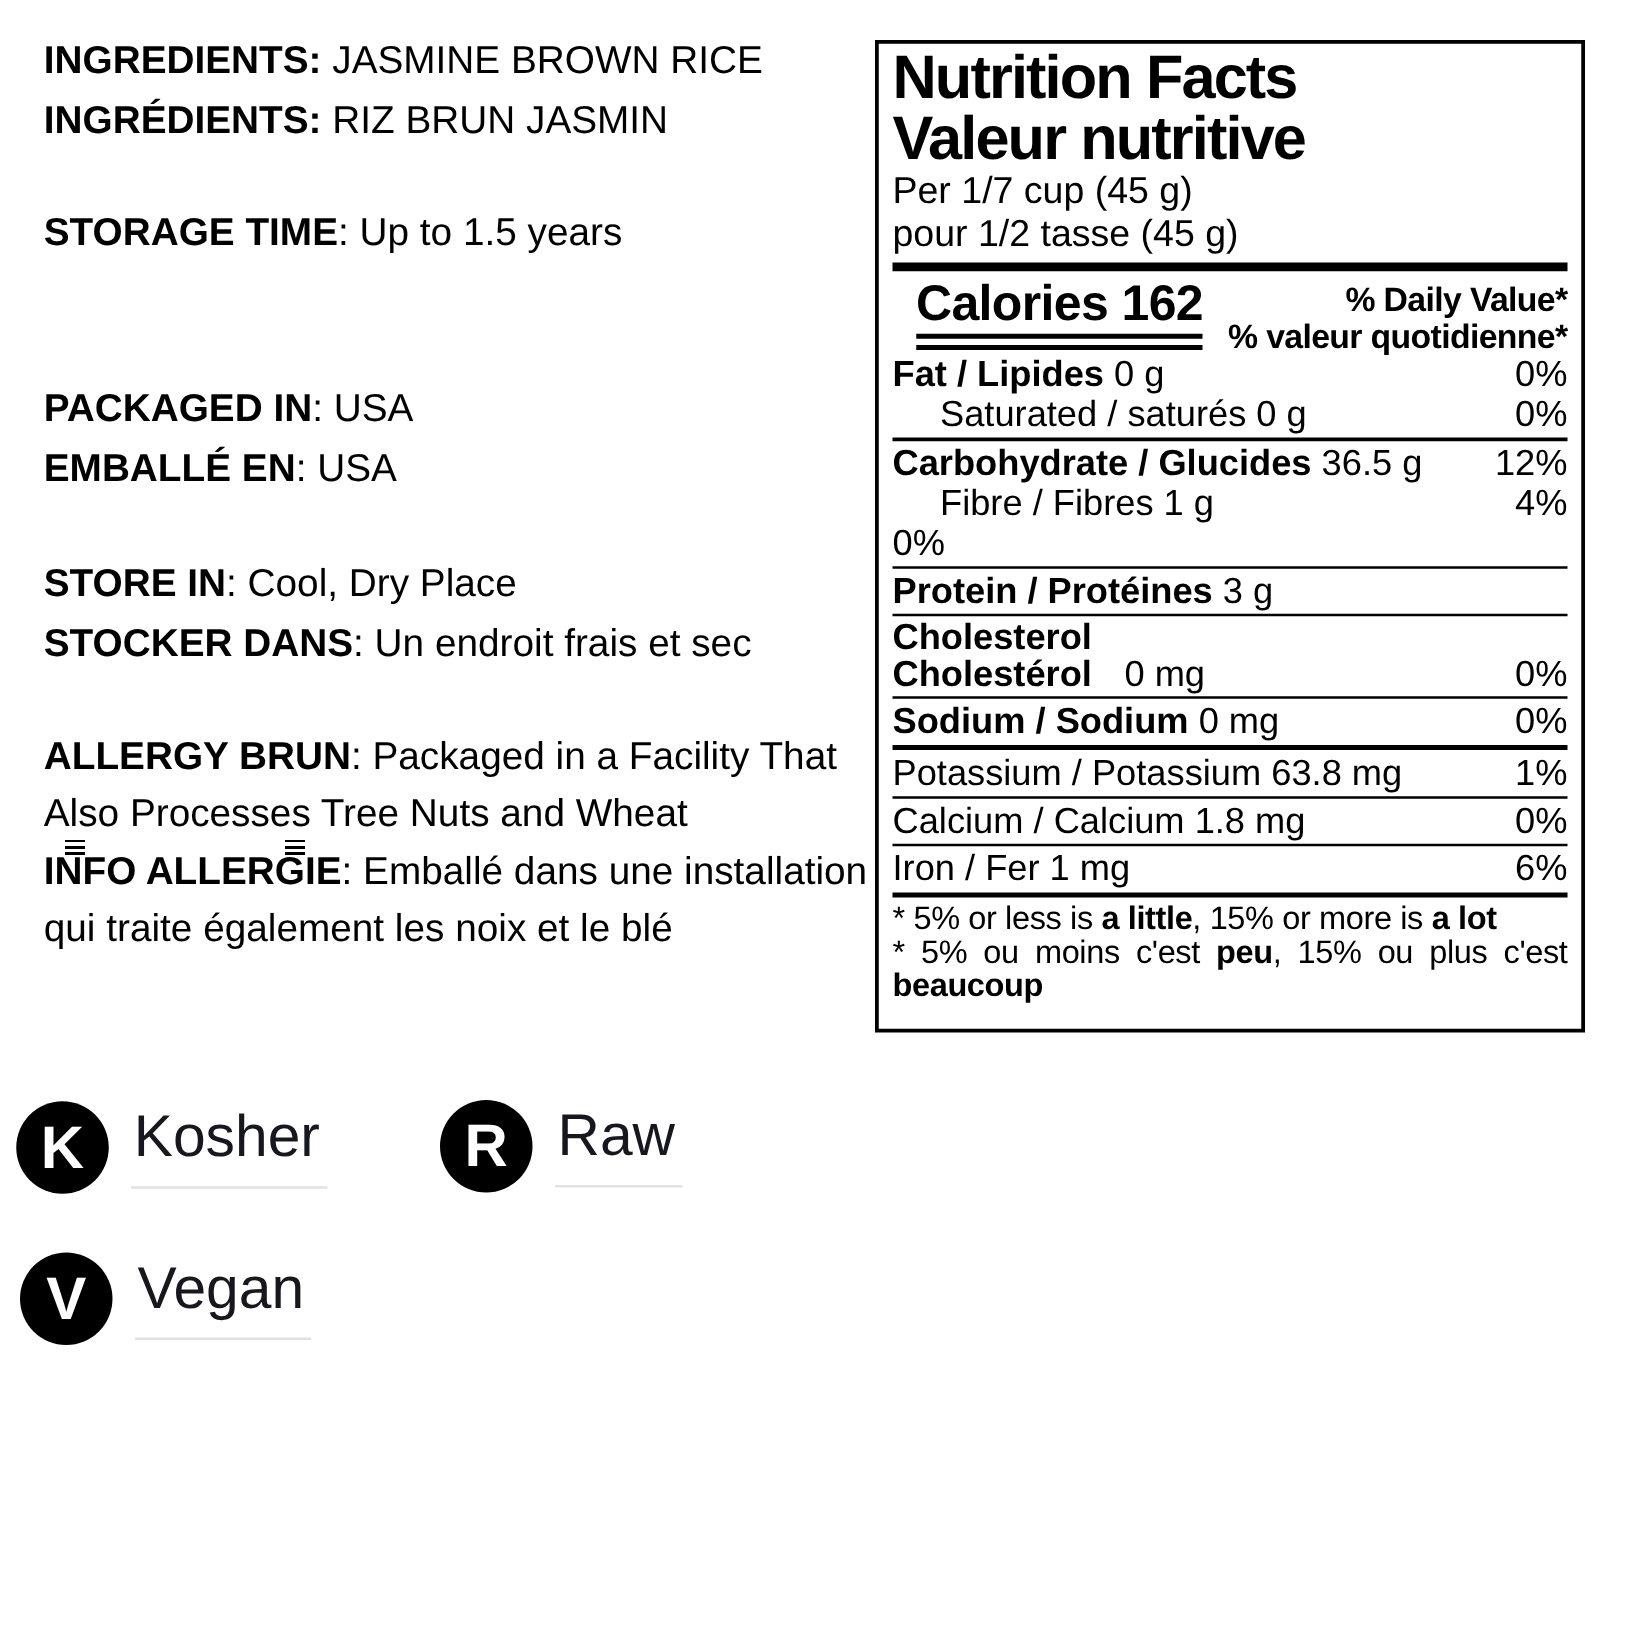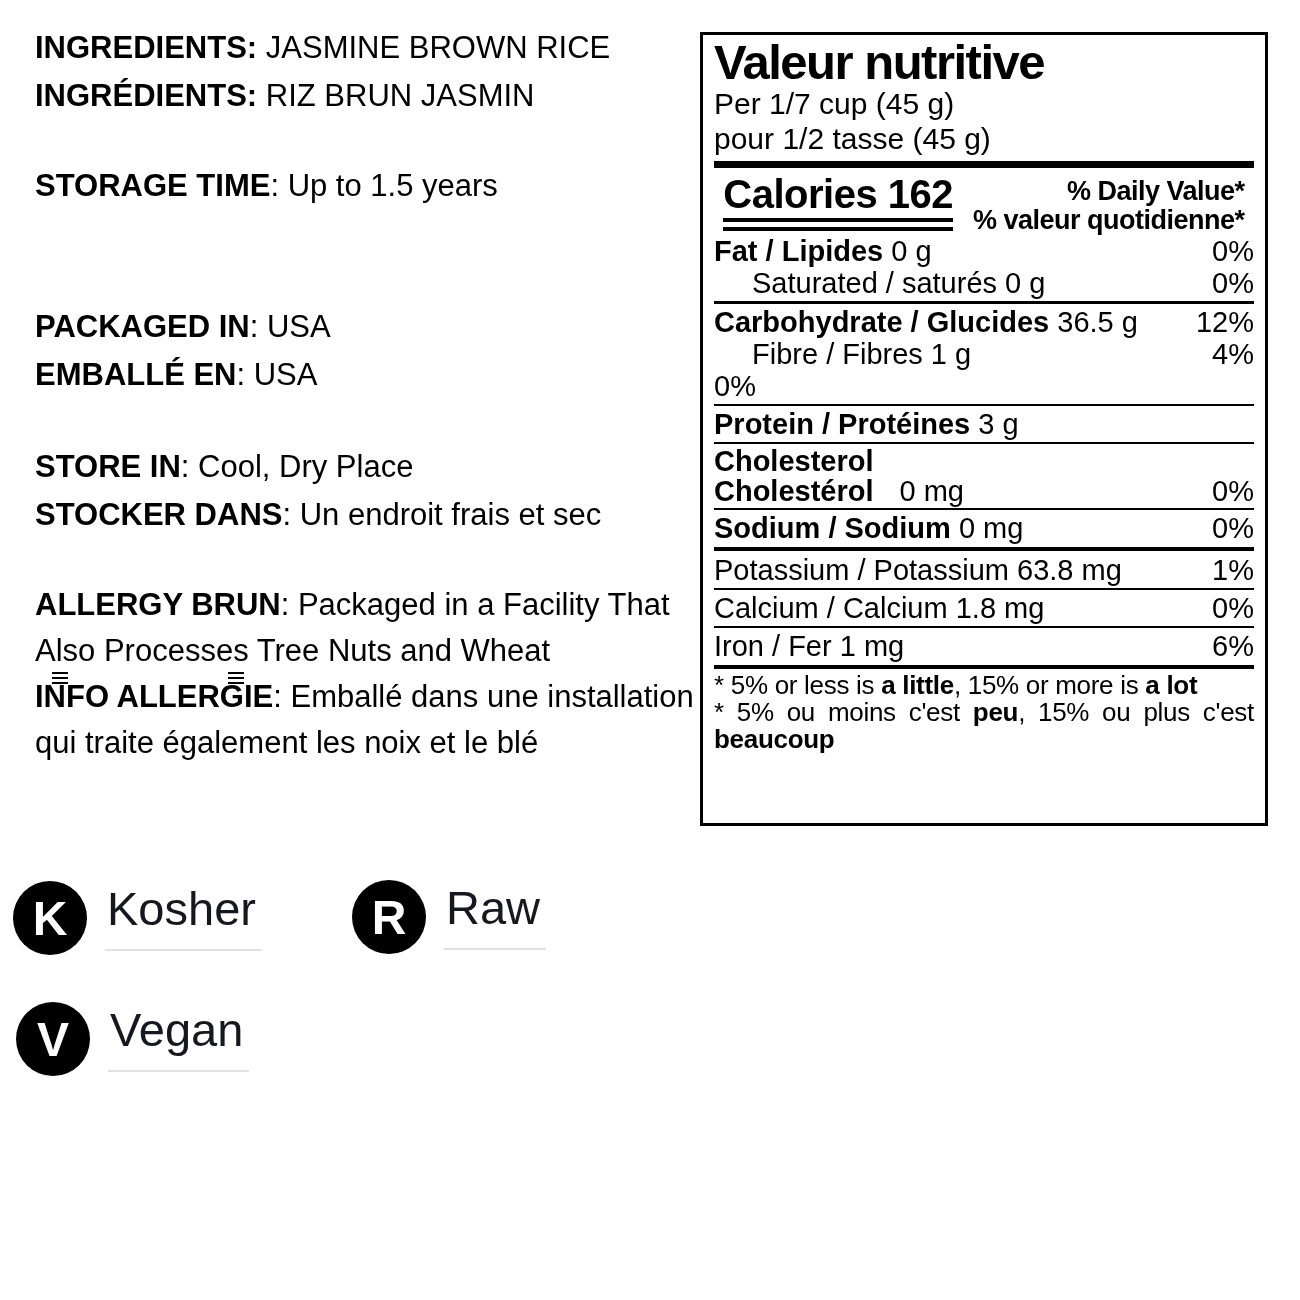--- a/index.html
+++ b/index.html
@@ -13,21 +13,21 @@
 
   .glyph-artifact{position:absolute;width:16px;height:13px;
     background:repeating-linear-gradient(#000 0 2px,transparent 2px 5px);}
 
   
   .panel{position:absolute;left:700px;top:32px;width:568px;height:794px;
          border:3px solid #000;box-sizing:border-box;padding:2px 11px 0;overflow:hidden;}
   .nf-title{font-size:49px;font-weight:bold;letter-spacing:-1.5px;line-height:47px;margin-top:2px;}
   .serving{font-size:30px;line-height:35px;}
   .bar-thick{height:7px;background:#000;margin-top:5px;}
-  .cal-row{display:flex;justify-content:center;align-items:flex-start;margin-top:5px;gap:20px;}
+  .cal-row{display:flex;justify-content:flex-end;align-items:flex-start;margin-top:5px;gap:20px;}
   .cal-left{display:inline-block;}
   .cal-left .cal-txt{font-size:40px;font-weight:bold;line-height:42px;letter-spacing:-0.5px;}
   .cal-dbl{height:5px;border-top:4px solid #000;border-bottom:4px solid #000;margin-top:3px;}
   .dv-head{text-align:right;font-size:27px;font-weight:bold;line-height:29px;margin-top:4px;letter-spacing:-0.5px;}
   .nrow{display:flex;justify-content:space-between;font-size:29px;line-height:32px;white-space:nowrap;}
   .nrow .nm .b{font-weight:bold;}
   .nrow.ind .nm{padding-left:38px;}
   .sep{height:2px;background:#000;margin:2px 0;}
   .sep.s3{height:3px;}
   .sep.s5{height:4px;margin:3px 0;}
@@ -75,20 +75,21 @@
     <div class="info-line" style="line-height:46px"><span class="b">ALLERGY BRUN</span><span>: Packaged in a Facility That</span></div>
     <div class="info-line" style="line-height:46px">Also Processes Tree Nuts and Wheat</div>
     <div class="info-line" style="line-height:46px"><span class="b">INFO ALLERGIE</span><span>: Emballé dans une installation</span></div>
     <div class="info-line" style="line-height:46px">qui traite également les noix et le blé</div>
   </div>
 
   <div class="glyph-artifact" style="left:52px;top:672px"></div>
   <div class="glyph-artifact" style="left:228px;top:672px"></div>
 
   <div class="panel">
+    <div class="nf-title">Nutrition Facts</div>
     <div class="nf-title">Valeur nutritive</div>
     <div class="serving">Per 1/7 cup (45 g)</div>
     <div class="serving">pour 1/2 tasse (45 g)</div>
     <div class="bar-thick"></div>
 
     <div class="cal-row">
       <div class="cal-left">
         <div class="cal-txt">Calories 162</div>
         <div class="cal-dbl"></div>
       </div>

